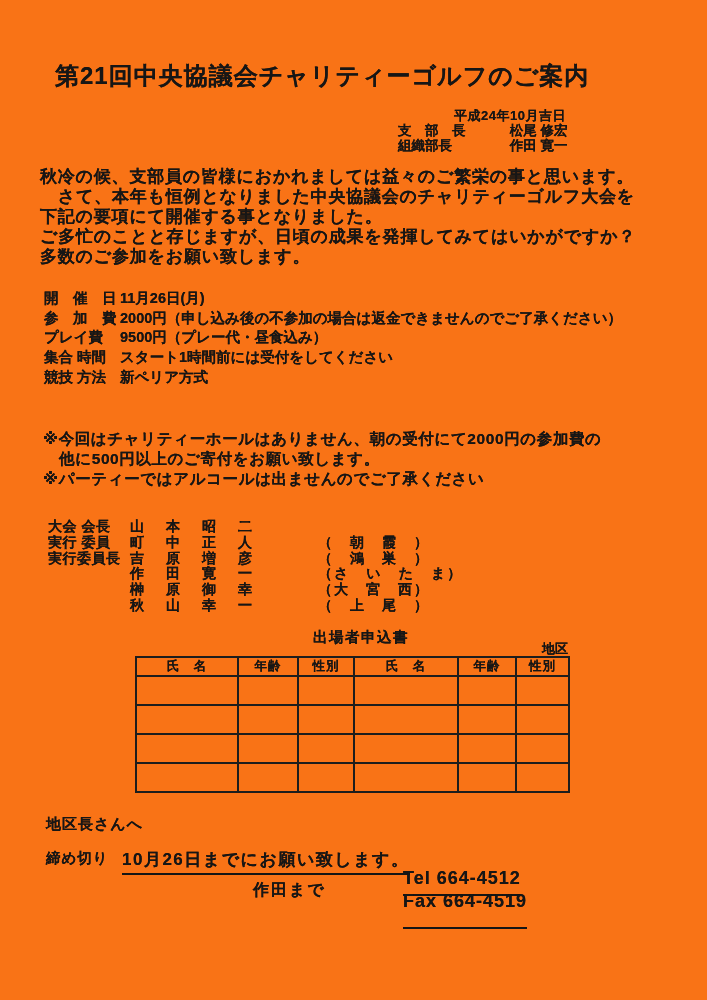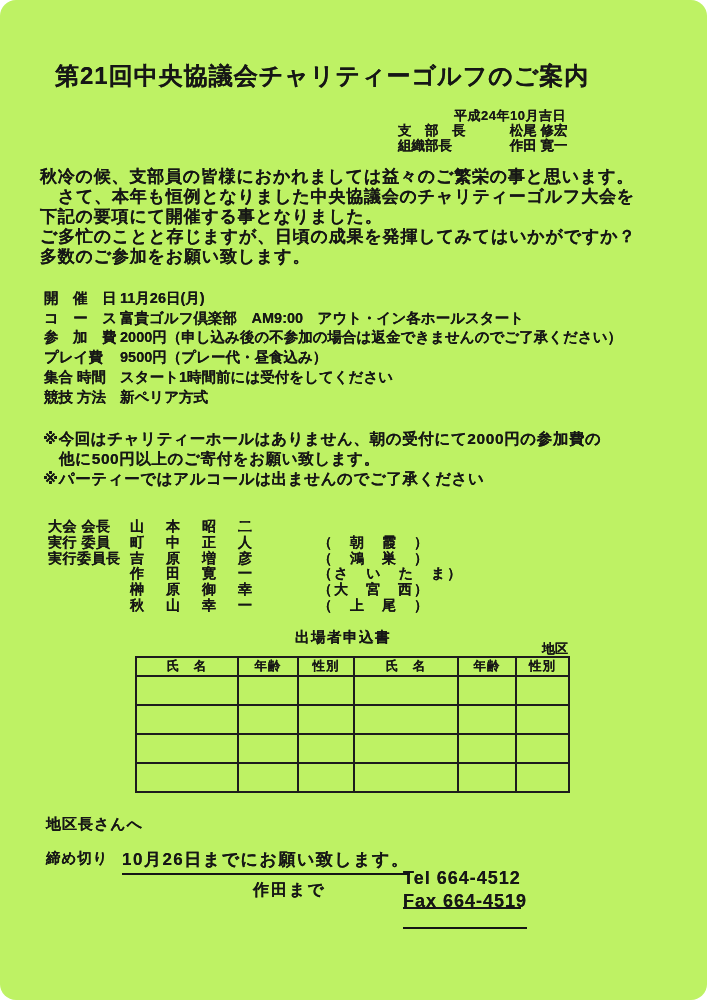--- a/index.html
+++ b/index.html
@@ -1,24 +1,23 @@
 <!DOCTYPE html>
 <html><head>
 <meta charset="utf-8">
 <style>
   html,body { margin:0; padding:0; }
   .page {
     position:relative;
     width:707px; height:1000px;
-    background:#bef264;
+    background:#f97316;
     font-family:"Liberation Sans","DejaVu Sans",sans-serif;
     color:#161616;
     font-weight:700;
     overflow:hidden;
-    border-radius:16px;
   }
   .abs { position:absolute; white-space:nowrap; }
   .ink { text-shadow:0 0 0.6px rgba(10,10,10,.8); }
 
   .doc-title { left:55px; top:60px; font-size:24px; letter-spacing:1px; }
 
   .date-line { left:454px; top:107px; font-size:13px; letter-spacing:.5px; }
   .officer-row { font-size:13.5px; }
   .officer-row .role { display:inline-block; width:108px; }
   .officer-row.r0 { left:398px; top:122px; }
@@ -34,42 +33,42 @@
 
   .notes { left:43px; top:429px; font-size:15.5px; line-height:20px; letter-spacing:.6px; }
   .notes div { white-space:pre; }
 
   .committee { left:48px; top:519px; font-size:14px; line-height:15.8px; }
   .committee .row { display:flex; }
   .committee .role { display:inline-block; width:82px; flex:none; letter-spacing:.5px; }
   .committee .name { display:inline-block; width:188px; flex:none; letter-spacing:22px; }
   .committee .region { letter-spacing:2px; }
 
-  .form-title { left:295px; top:628px; font-size:14.5px; letter-spacing:1.5px;font-family:Liberation Mono, monospace; }
+  .form-title { left:313px; top:628px; font-size:14.5px; letter-spacing:1.5px;font-family:Liberation Mono, monospace; }
   .district-label { left:542px; top:640px; font-size:13px; }
 
   table.apply {
     position:absolute; left:135px; top:656px;
     border-collapse:collapse; table-layout:fixed;
   }
   table.apply td {
     border:2px solid #1d1d1d;
     font-size:12.5px; font-weight:700; color:#161616;
     text-align:center; padding:0; letter-spacing:1px;
   }
   table.apply tr.hdr td { height:16px; }
   table.apply tr.body-row td { height:27px; border-top-width:2.5px; }
 
   .addressee { left:46px; top:815px; font-size:15px; letter-spacing:1px; }
   .deadline-label { left:46px; top:849px; font-size:14.5px; letter-spacing:1px; }
   .deadline-text { left:122px; top:848px; font-size:17px; letter-spacing:1.5px;
     border-bottom:2.5px solid #151515; padding-bottom:2px; }
   .contact-person { left:253px; top:880px; font-size:16px; letter-spacing:2px; }
   .tel-line { left:403px; top:868px; font-size:18px; letter-spacing:1px;
-    border-bottom:2.5px solid #151515; padding-bottom:18px; }
+    border-bottom:2.5px solid #151515; padding-bottom:5px; }
   .fax-line { left:403px; top:891px; font-size:18px; letter-spacing:1px;
     border-bottom:2.5px solid #151515; padding-bottom:15px; }
 </style>
 </head>
 <body>
 
 <div class="page">
 
   <div class="abs ink doc-title">第21回中央協議会チャリティーゴルフのご案内</div>
 
@@ -88,24 +87,20 @@
     <div>　さて、本年も恒例となりました中央協議会のチャリティーゴルフ大会を</div>
     <div>下記の要項にて開催する事となりました。</div>
     <div>ご多忙のことと存じますが、日頃の成果を発揮してみてはいかがですか？</div>
     <div>多数のご参加をお願い致します。</div>
   </div>
 
   <div class="abs ink details">
     <div class="row">
       <span class="lbl">開　催　日</span>
       <span class="val">11月26日(月)</span>
-    </div>
-    <div class="row">
-      <span class="lbl">コ　ー　ス</span>
-      <span class="val">富貴ゴルフ倶楽部　AM9:00　アウト・イン各ホールスタート</span>
     </div>
     <div class="row">
       <span class="lbl">参　加　費</span>
       <span class="val">2000円（申し込み後の不参加の場合は返金できませんのでご了承ください）</span>
     </div>
     <div class="row">
       <span class="lbl">プレイ費</span>
       <span class="val">9500円（プレー代・昼食込み）</span>
     </div>
     <div class="row">

